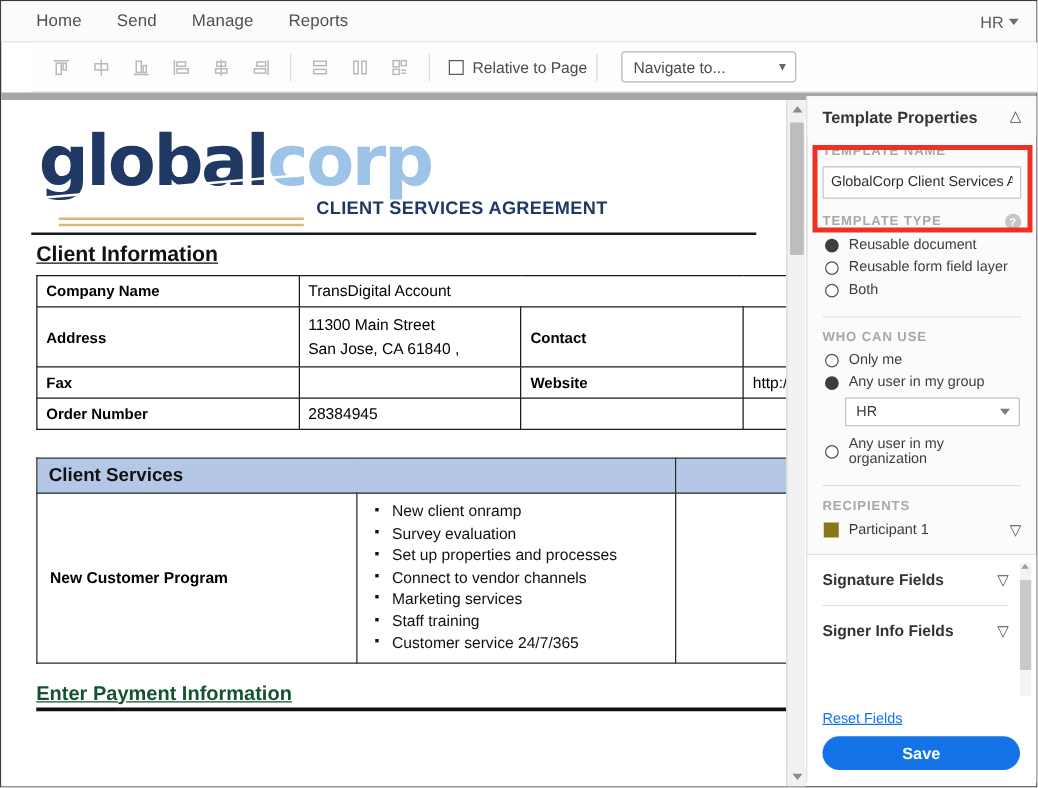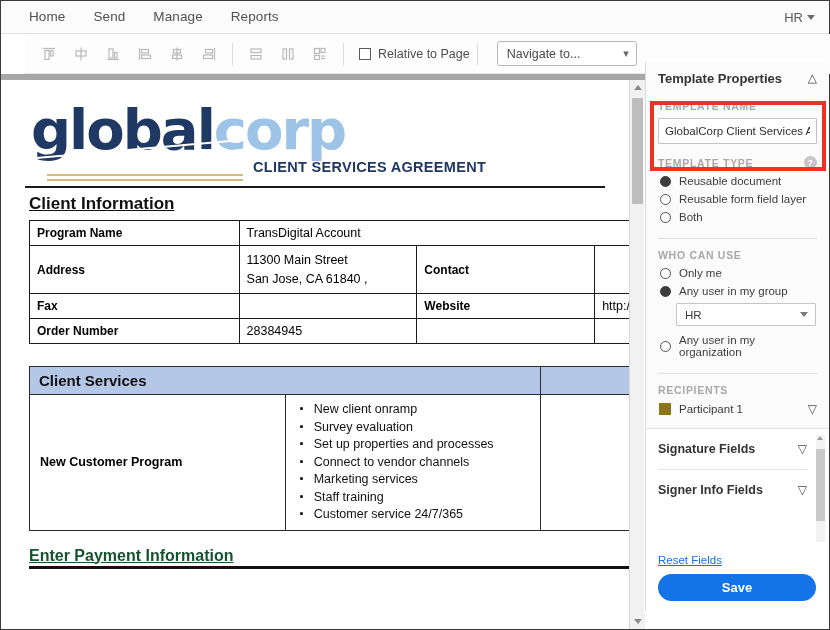--- a/index.html
+++ b/index.html
@@ -132,21 +132,21 @@
   .tri-up { width:0;height:0;border-left:4px solid transparent;border-right:4px solid transparent;border-bottom:5px solid #8a8a8a; }
   .tri-dn { width:0;height:0;border-left:4px solid transparent;border-right:4px solid transparent;border-top:5px solid #8a8a8a; }
   .vscroll .thumb {
     position:absolute; left:2px; top:18px; width:11px; height:106px;
     background:#bdbdbd; border-radius:1px;
   }
   .vscroll .arw.bot { position:absolute; bottom:0; left:0; }
 
   
   .panel {
-    position:absolute; left:644px; top:61px; width:184px; height:549px;
+    position:absolute; left:644px; top:76px; width:184px; height:549px;
     background:#fbfbfb; border-left:1px solid #d9d9d9;
     display:flex; flex-direction:column;
   }
   .panel-hd {
     height:32px; display:flex; align-items:center; justify-content:space-between;
     padding:0 12px 0 12px; background:#fbfbfb;
   }
   .panel-hd .t { font-size:13px; font-weight:bold; color:#343434; }
   .chev-up { font-size:12px; color:#4c4c4c; cursor:pointer; }
   .chev-dn { font-size:12px; color:#4c4c4c; cursor:pointer; }
@@ -154,21 +154,21 @@
   .redbox {
     position:absolute; left:4px; top:39px; width:176px; height:70px;
     border:4px solid #ee3124; pointer-events:none; z-index:5;
   }
 
   .grp { padding:0 12px; }
   .grp-lbl {
     font-size:10.5px; font-weight:bold; color:#a8a8a8; letter-spacing:.7px;
     margin:6px 0 6px 0;
   }
-  .grp-lbl.row { display:flex; align-items:center; justify-content:space-between; }
+  .grp-lbl.row { display:flex; justify-content:space-between; }
   .help-ic {
     width:13px;height:13px;border-radius:50%;background:#c6c6c6;color:#fff;
     font-size:9px; display:flex;align-items:center;justify-content:center; font-weight:bold;
     cursor:pointer;
   }
   .tname-input {
     width:100%; height:26px; border:1px solid #c4c4c4; background:#fff;
     font-size:11.5px; color:#2e2e2e; padding:0 6px; font-family:"Liberation Sans", sans-serif;
     border-radius:1px;
   }
@@ -344,21 +344,21 @@
         <div class="logo-ul2"></div>
         <div class="doctitle">CLIENT SERVICES AGREEMENT</div>
       </div>
       <div class="rule"></div>
 
       <div class="sec-h sans">Client Information</div>
 
       <table class="info">
         <tbody>
             <tr>
-          <td class="lbl c1">Program Name</td>
+          <td class="lbl c1">Company Name</td>
           <td class="val c2" colspan="3">TransDigital Account</td>
         </tr>
         <tr>
           <td class="lbl c1">Address</td>
           <td class="val c2" style="height:48px;white-space:pre-line;line-height:19px;">11300 Main Street
 San Jose, CA  61840  ,</td>
           <td class="lbl c3">Contact</td>
           <td class="val c4"></td>
         </tr>
         <tr>

